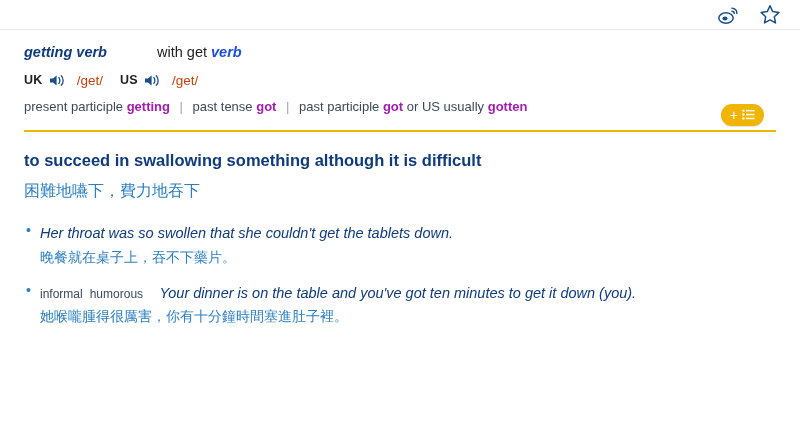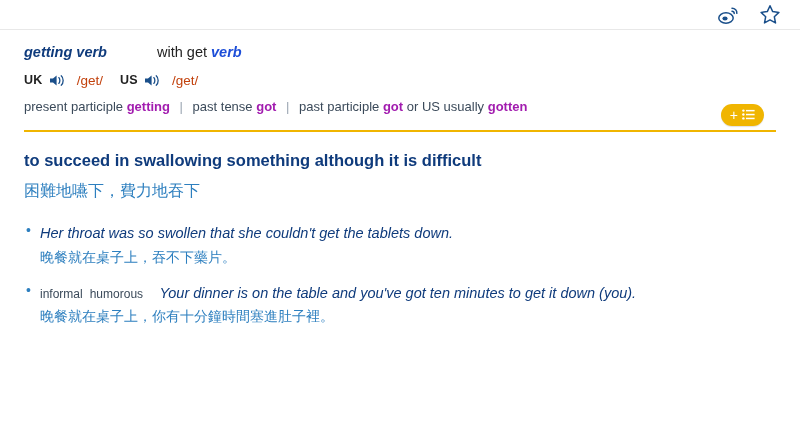--- a/index.html
+++ b/index.html
@@ -267,17 +267,17 @@
 
   <ul class="examples">
     <li class="example">
       <span class="ex-en">Her throat was so swollen that she couldn't get the tablets down.</span>
       <div class="ex-zh">晚餐就在桌子上，吞不下藥片。</div>
     </li>
     <li class="example">
       <span class="labels">
         <span class="lab">informal</span><span class="lab">humorous</span>
       </span><span class="ex-en">Your dinner is on the table and you've got ten minutes to get it down (you).</span>
-      <div class="ex-zh">晚餐就在桌子上，你有十分鐘時間塞進肚子裡。</div>
+      <div class="ex-zh">她喉嚨腫得很厲害，你有十分鐘時間塞進肚子裡。</div>
     </li>
   </ul>
 
 </div>
 
 </body></html>

